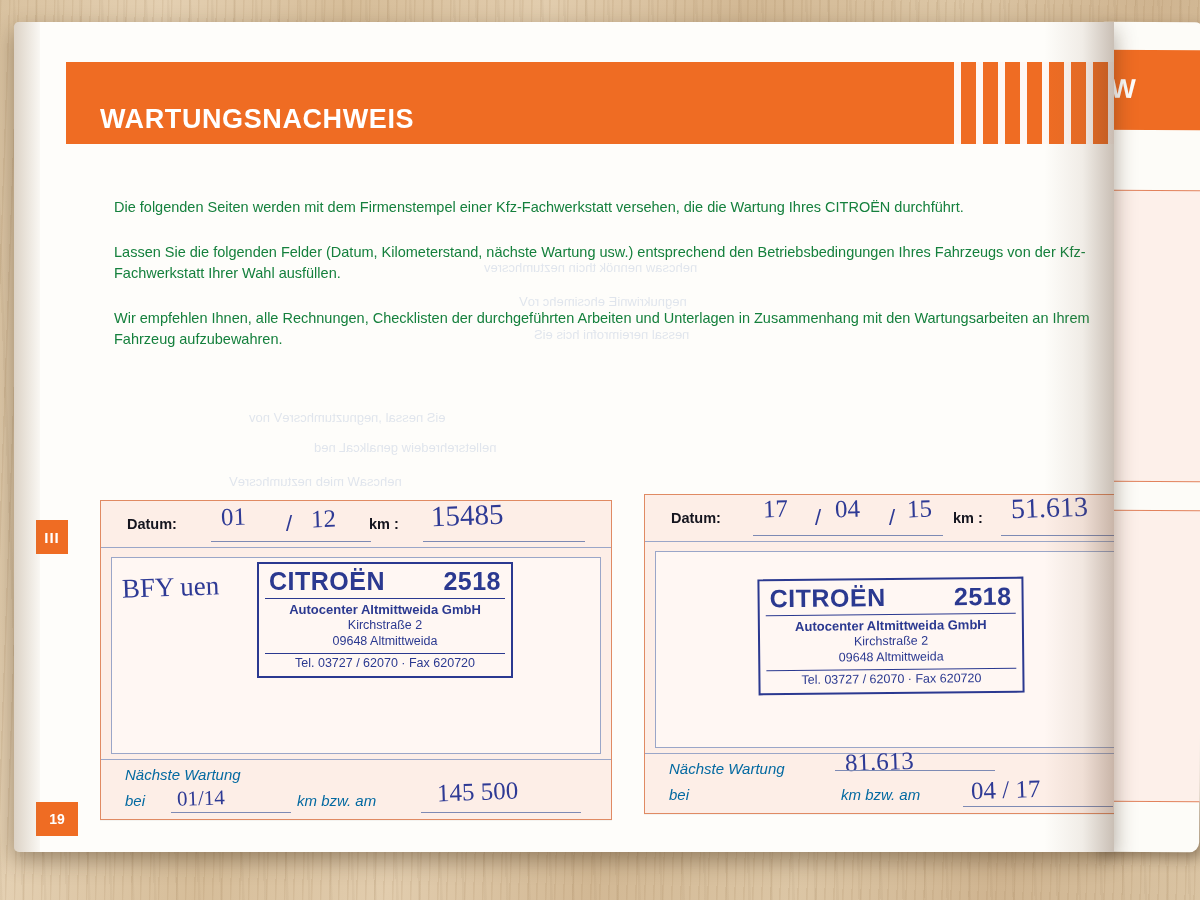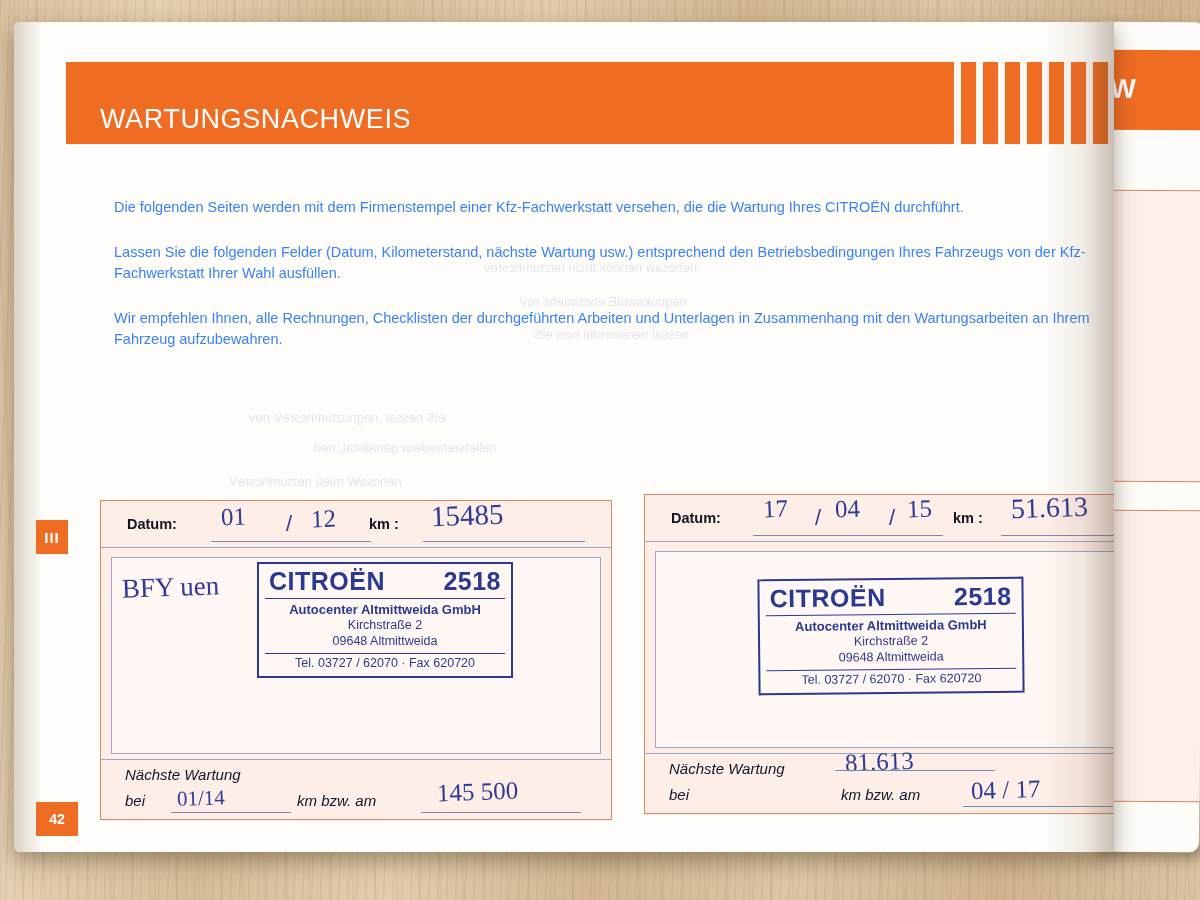--- a/index.html
+++ b/index.html
@@ -131,37 +131,37 @@
     background: repeating-linear-gradient(90deg,
        #ffffff 0px, #ffffff 7px,
        #ef6c23 7px, #ef6c23 22px);
     opacity: 0.95;
   }
   #header-title {
     position: absolute;
     left: 86px;
     top: 82px;
     font-size: 27px;
-    font-weight: normal;
+    font-weight: bold;
     color: #ffffff;
     letter-spacing: 0.6px;
   }
 
   
   #body-text {
     position: absolute;
     left: 100px;
     top: 175px;
     width: 995px;
   }
   #body-text p {
     margin: 0 0 24px 0;
     font-size: 14.5px;
     line-height: 1.45;
-    color: #3b82f6;
+    color: #15803d;
   }
 
   
   .bleed {
     position: absolute;
     color: rgba(120,145,190,0.22);
     font-size: 13px;
     transform: scaleX(-1);
     white-space: nowrap;
     pointer-events: none;
@@ -223,21 +223,21 @@
   .lbl {
     position: absolute;
     font-size: 14.5px;
     font-weight: bold;
     color: #15151f;
   }
   .lbl-italic {
     position: absolute;
     font-size: 15px;
     font-style: italic;
-    color: #0f172a;
+    color: #0369a1;
   }
   .hw {
     position: absolute;
     font-family: "Liberation Serif", serif;
     color: #2e3a95;
     font-size: 25px;
     transform: rotate(-2deg);
     white-space: nowrap;
   }
   .hw.small { font-size: 21px; }
@@ -329,21 +329,21 @@
       </div>
       <div id="header-title">WARTUNGSNACHWEIS</div>
 
       <div id="body-text">
         <p>Die folgenden Seiten werden mit dem Firmenstempel einer Kfz-Fachwerkstatt versehen, die die Wartung Ihres CITROËN durchführt.</p>
         <p>Lassen Sie die folgenden Felder (Datum, Kilometerstand, nächste Wartung usw.) entsprechend den Betriebsbedingungen Ihres Fahrzeugs von der Kfz-Fachwerkstatt Ihrer Wahl ausfüllen.</p>
         <p>Wir empfehlen Ihnen, alle Rechnungen, Checklisten der durchgeführten Arbeiten und Unterlagen in Zusammenhang mit den Wartungsarbeiten an Ihrem Fahrzeug aufzubewahren.</p>
       </div>
 
       <div id="tab-marker">III</div>
-      <div id="page-number">42</div>
+      <div id="page-number">19</div>
 
       <div class="form-card" id="form-left">
         <div class="form-toprow">
           <span class="lbl" style="left:26px; top:15px;">Datum:</span>
           <span class="hw" style="left:120px; top:2px;">01</span>
           <span class="sep" style="left:185px; top:10px;">/</span>
           <span class="hw" style="left:210px; top:4px;">12</span>
           <span class="lbl" style="left:268px; top:15px;">km :</span>
           <span class="hw" style="left:330px; top:-2px; font-size:29px;">15485</span>
           <span class="ul" style="left:110px; top:40px; width:160px;"></span>

